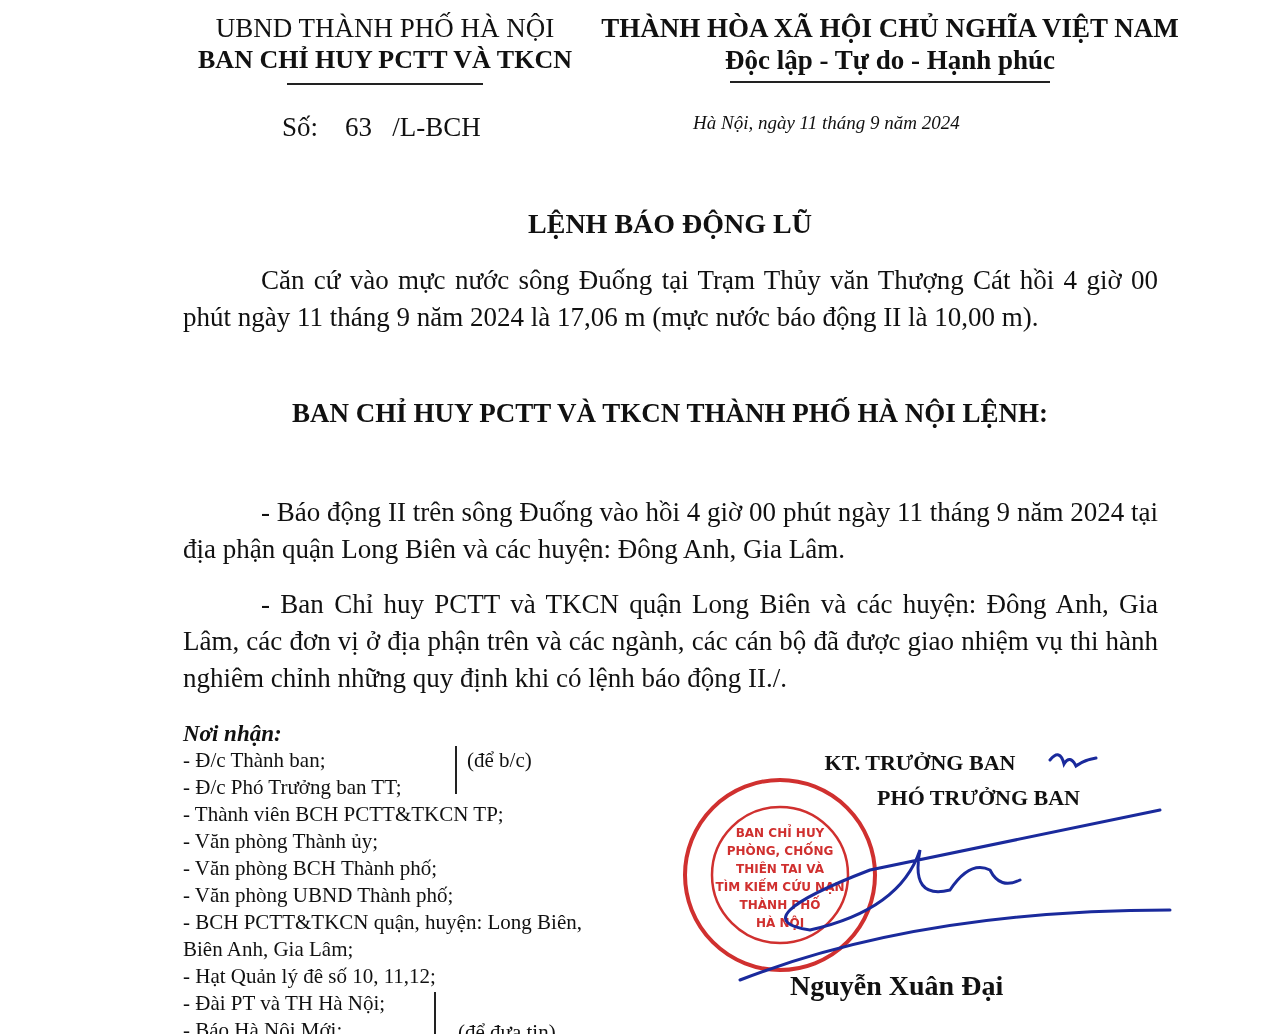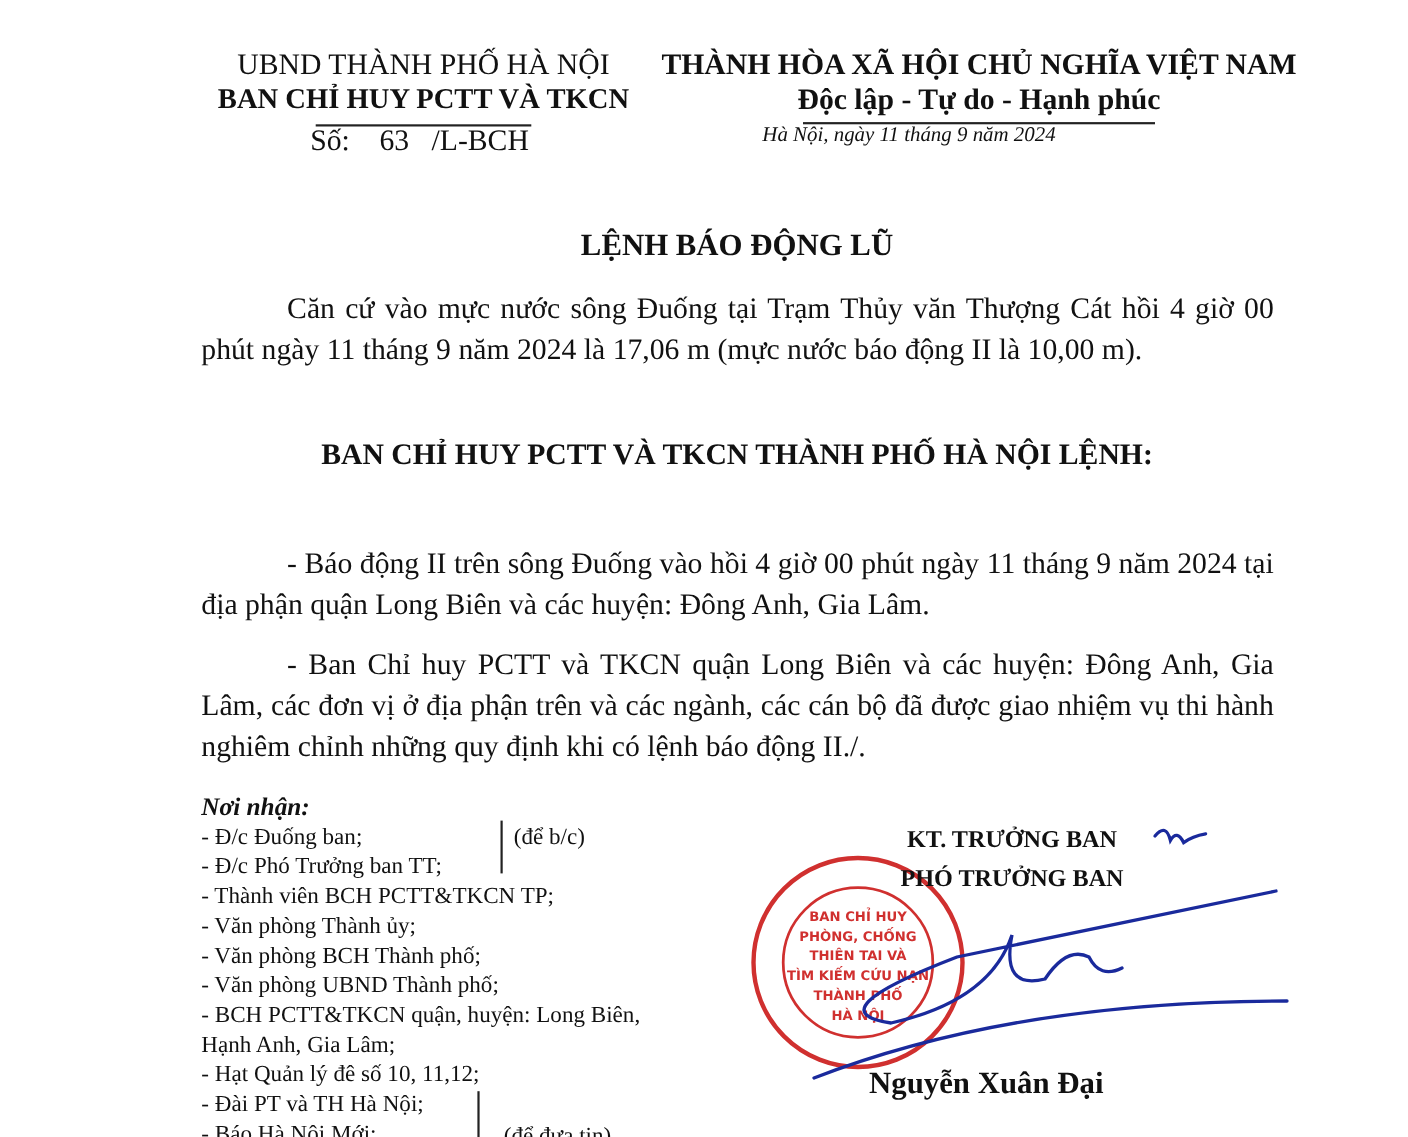--- a/index.html
+++ b/index.html
@@ -1,18 +1,18 @@
 <!DOCTYPE html>
 <html><head>
 <meta charset="utf-8">
 <style>
   html,body{margin:0;padding:0;background:#fff;}
   body{width:1280px;height:1034px;overflow:hidden;position:relative;font-family:"Liberation Serif","DejaVu Serif",serif;color:#111;}
   .abs{position:absolute;white-space:nowrap;}
-  .center{text-align:center;margin-top:30px;}
+  .center{text-align:center;}
   .hdr-left{left:180px;width:410px;top:12px;}
   .hdr-right{left:600px;width:580px;top:12px;}
   .hl1{font-size:27px;line-height:32px;}
   .hl2{font-size:26px;line-height:32px;font-weight:bold;}
   .rule{height:2px;background:#222;margin:0 auto;}
   .num{left:282px;top:112px;font-size:27px;}
   .date{left:693px;top:112px;font-size:19px;font-style:italic;}
   .title{left:0;width:1340px;top:208px;font-size:28px;font-weight:bold;text-align:center;}
   .para{position:absolute;left:183px;width:975px;font-size:27px;line-height:37px;text-align:justify;white-space:normal;}
   .indent{text-indent:78px;}
@@ -46,28 +46,28 @@
 
 <div class="para indent" style="top:262px;">Căn cứ vào mực nước sông Đuống tại Trạm Thủy văn Thượng Cát hồi 4 giờ 00 phút ngày 11 tháng 9 năm 2024 là 17,06 m (mực nước báo động II là 10,00 m).</div>
 
 <div class="abs order">BAN CHỈ HUY PCTT VÀ TKCN THÀNH PHỐ HÀ NỘI LỆNH:</div>
 
 <div class="para indent" style="top:494px;">- Báo động II trên sông Đuống vào hồi 4 giờ 00 phút ngày 11 tháng 9 năm 2024 tại địa phận quận Long Biên và các huyện: Đông Anh, Gia Lâm.</div>
 <div class="para indent" style="top:586px;">- Ban Chỉ huy PCTT và TKCN quận Long Biên và các huyện: Đông Anh, Gia Lâm, các đơn vị ở địa phận trên và các ngành, các cán bộ đã được giao nhiệm vụ thi hành nghiêm chỉnh những quy định khi có lệnh báo động II./.</div>
 
 <div class="recv">
   <div class="head">Nơi nhận:</div>
-  <div>- Đ/c Đuống ban;</div>
+  <div>- Đ/c Thành ban;</div>
   <div>- Đ/c Phó Trưởng ban TT;</div>
   <div>- Thành viên BCH PCTT&amp;TKCN  TP;</div>
   <div>- Văn phòng Thành ủy;</div>
   <div>- Văn phòng BCH Thành phố;</div>
   <div>- Văn phòng UBND  Thành phố;</div>
   <div>- BCH PCTT&amp;TKCN  quận, huyện: Long Biên,</div>
-  <div>Hạnh Anh, Gia Lâm;</div>
+  <div>Biên Anh, Gia Lâm;</div>
   <div>- Hạt  Quản lý đê số 10, 11,12;</div>
   <div>- Đài PT và TH Hà Nội;</div>
   <div>- Báo Hà Nội Mới;</div>
 </div>
 <div class="bracket" style="left:455px;top:746px;height:48px;"></div>
 <div class="abs" style="left:467px;top:748px;font-size:21px;">(để b/c)</div>
 <div class="bracket" style="left:434px;top:992px;height:42px;"></div>
 <div class="abs" style="left:458px;top:1020px;font-size:21px;">(để đưa tin)</div>
 
 <svg class="abs" style="left:680px;top:775px;" width="200" height="200">
@@ -77,21 +77,21 @@
     <text x="100" y="62">BAN CHỈ HUY</text>
     <text x="100" y="80">PHÒNG, CHỐNG</text>
     <text x="100" y="98">THIÊN TAI VÀ</text>
     <text x="100" y="116">TÌM KIẾM CỨU NẠN</text>
     <text x="100" y="134">THÀNH PHỐ</text>
     <text x="100" y="152">HÀ NỘI</text>
   </g>
 </svg>
 
 <div class="sign" style="top:745px;">KT. TRƯỞNG BAN</div>
-<div class="sign" style="top:780px;">PHÓ TRƯỞNG BAN</div>
+<div class="sign" style="top:780px;text-align:right;">PHÓ TRƯỞNG BAN</div>
 
 <svg class="abs" style="left:720px;top:740px;" width="460" height="250">
   <g fill="none" stroke="#1a2a9c" stroke-width="3" stroke-linecap="round">
     <path d="M330 20 q10 -12 14 4 q6 -10 12 2 q8 -6 20 -8"></path>
     <path d="M440 70 L150 130 Q20 180 90 190 Q180 170 200 110 Q190 160 230 150 Q250 120 270 130 Q280 150 300 140"></path>
     <path d="M20 240 Q200 170 450 170"></path>
   </g>
 </svg>
 
 <div class="signer">Nguyễn Xuân Đại</div>

